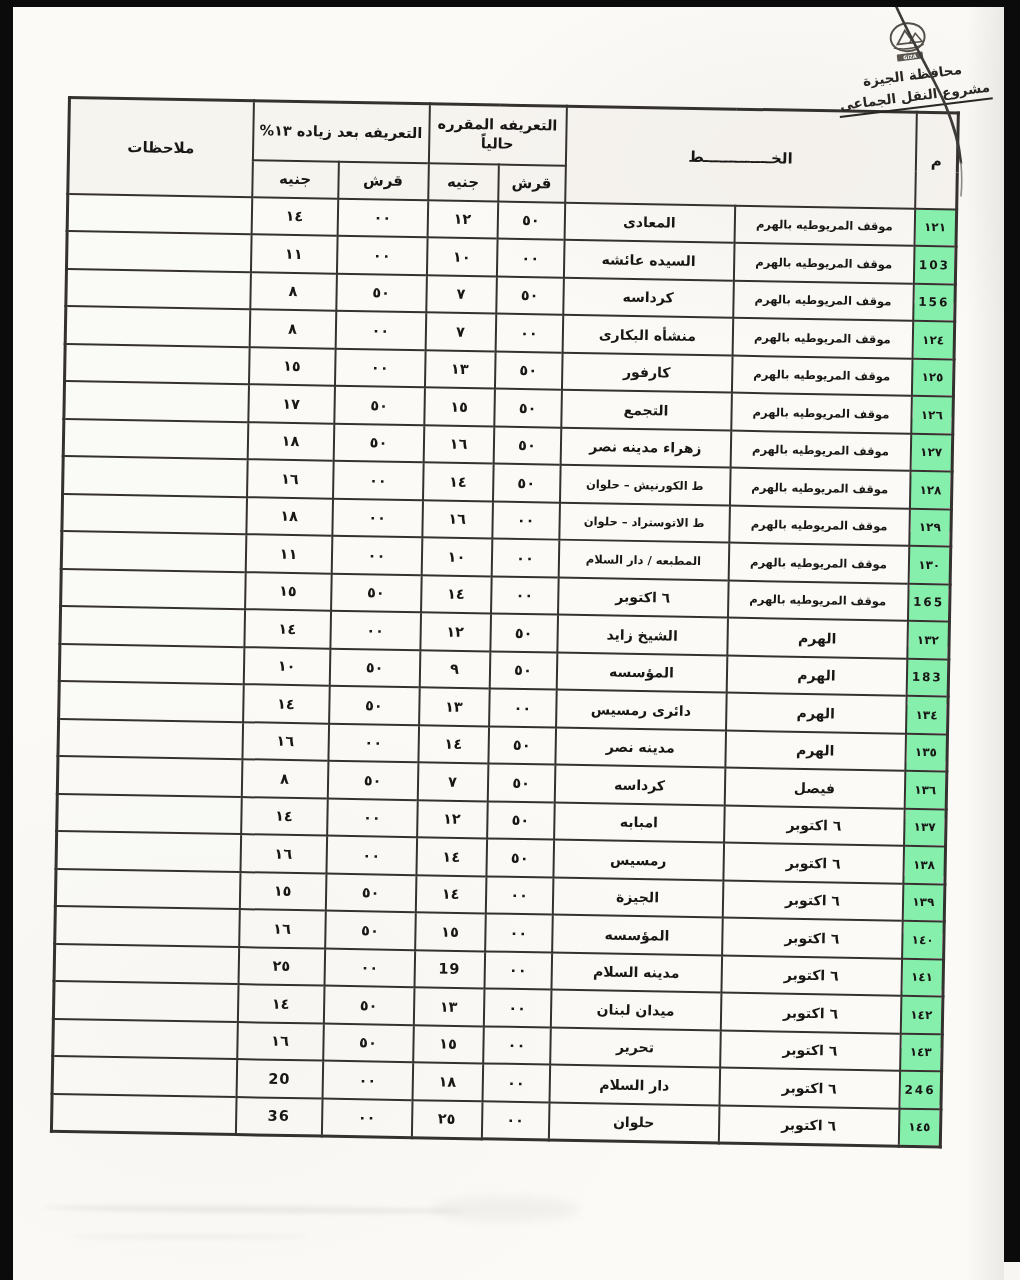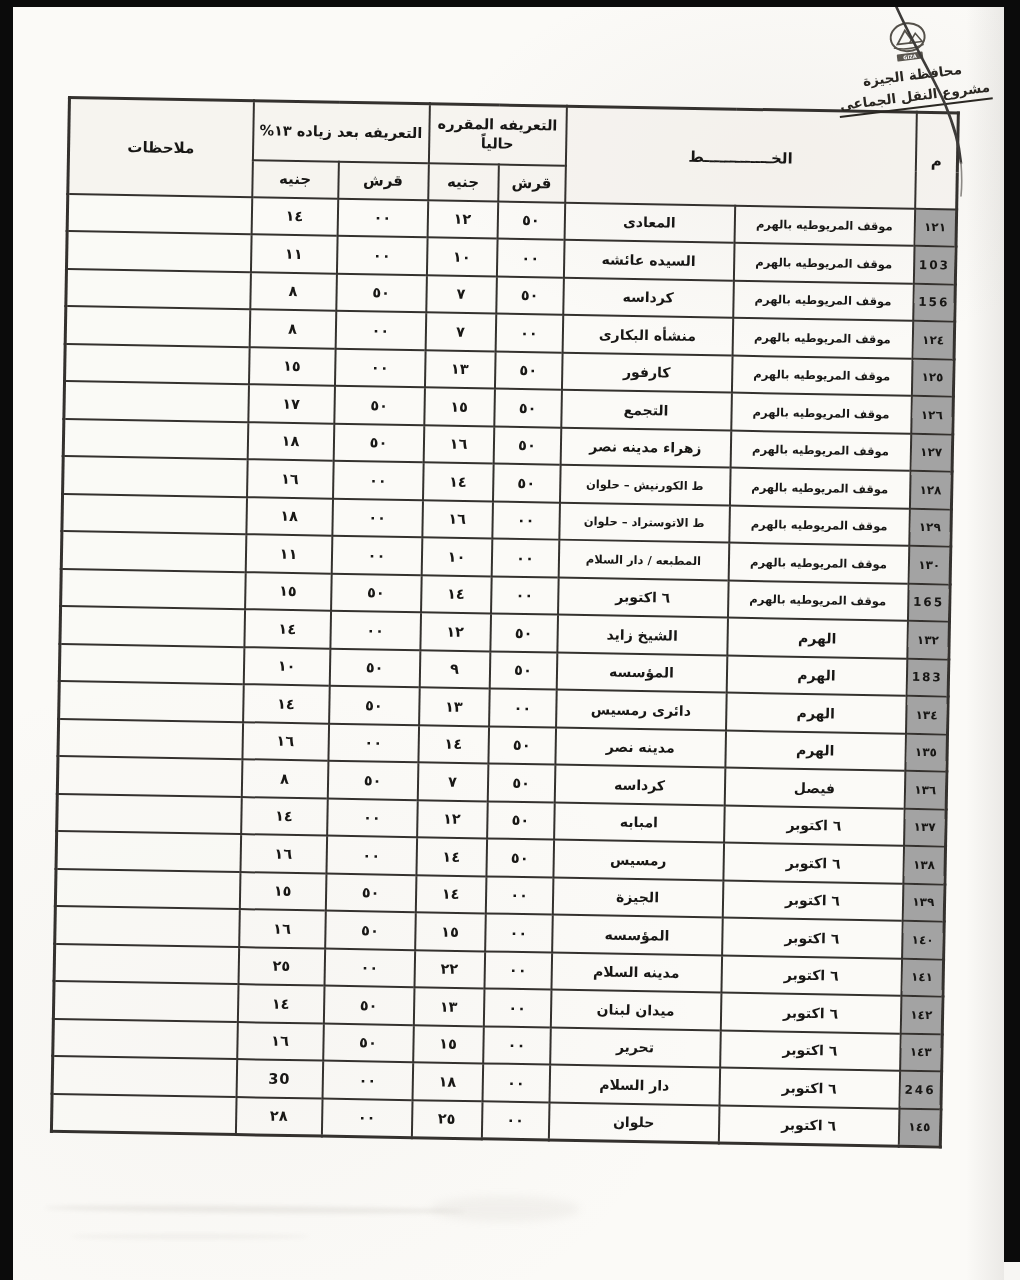--- a/index.html
+++ b/index.html
@@ -52,21 +52,21 @@
     overflow:hidden;
   }
   table.tariff{border:3px solid #34312e;}
   thead tr.tier1{height:59px;}
   thead tr.tier2{height:37px;}
   tbody tr{height:37.5px;}
   th{font-size:15px;background:rgba(242,239,234,0.55);}
   th.h-line{letter-spacing:1px;}
   th.h-after{white-space:nowrap;font-size:14.5px;}
   th.h-current{font-size:14.5px;line-height:1.35;}
-  td.c-no{font-size:12px;letter-spacing:2px;background:#a3a3a3;}
+  td.c-no{font-size:12px;letter-spacing:2px;background:#86efac;}
   td.c-from{font-size:14px;}
   td.c-to{font-size:14px;}
   td.c-from.small, td.c-to.small{font-size:11.5px;}
   td.c-num{font-size:14.5px;letter-spacing:1px;}
   td.c-notes{background:rgba(250,249,246,0.4);}
   
   .smudge{position:absolute;z-index:2;border-radius:50%;}
   .sm1{left:45px;top:1206px;width:420px;height:7px;background:#a9a49c;opacity:.18;filter:blur(2px);transform:rotate(.5deg);}
   .sm2{left:430px;top:1196px;width:150px;height:26px;background:#b5b0a8;opacity:.12;filter:blur(4px);}
   .sm3{left:70px;top:1234px;width:240px;height:5px;background:#b0aba3;opacity:.12;filter:blur(2px);}
@@ -323,21 +323,21 @@
     <td class="c-num">١٥</td>
     <td class="c-num">٥٠</td>
     <td class="c-num">١٦</td>
     <td class="c-notes"></td>
   </tr>
       <tr>
     <td class="c-no">١٤١</td>
     <td class="c-from">٦ اكتوبر</td>
     <td class="c-to">مدينه السلام</td>
     <td class="c-num">٠٠</td>
-    <td class="c-num">٢٢</td>
+    <td class="c-num">19</td>
     <td class="c-num">٠٠</td>
     <td class="c-num">٢٥</td>
     <td class="c-notes"></td>
   </tr>
       <tr>
     <td class="c-no">١٤٢</td>
     <td class="c-from">٦ اكتوبر</td>
     <td class="c-to">ميدان لبنان</td>
     <td class="c-num">٠٠</td>
     <td class="c-num">١٣</td>
@@ -355,31 +355,31 @@
     <td class="c-num">١٦</td>
     <td class="c-notes"></td>
   </tr>
       <tr>
     <td class="c-no">246</td>
     <td class="c-from">٦ اكتوبر</td>
     <td class="c-to">دار السلام</td>
     <td class="c-num">٠٠</td>
     <td class="c-num">١٨</td>
     <td class="c-num">٠٠</td>
-    <td class="c-num">30</td>
+    <td class="c-num">20</td>
     <td class="c-notes"></td>
   </tr>
       <tr>
     <td class="c-no">١٤٥</td>
     <td class="c-from">٦ اكتوبر</td>
     <td class="c-to">حلوان</td>
     <td class="c-num">٠٠</td>
     <td class="c-num">٢٥</td>
     <td class="c-num">٠٠</td>
-    <td class="c-num">٢٨</td>
+    <td class="c-num">36</td>
     <td class="c-notes"></td>
   </tr>
     </tbody>
 </table>
 
 <div class="smudge sm1"></div>
 <div class="smudge sm2"></div>
 <div class="smudge sm3"></div>
 
 </body></html>

